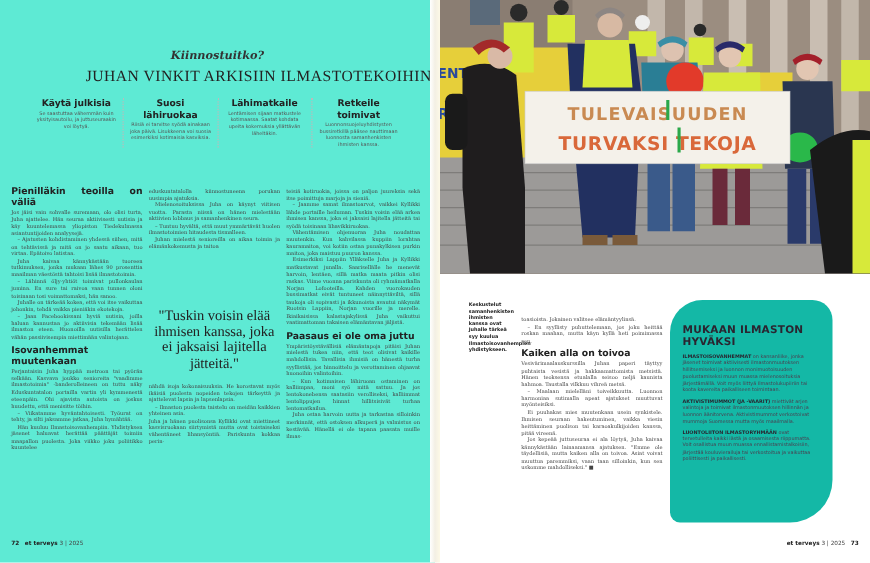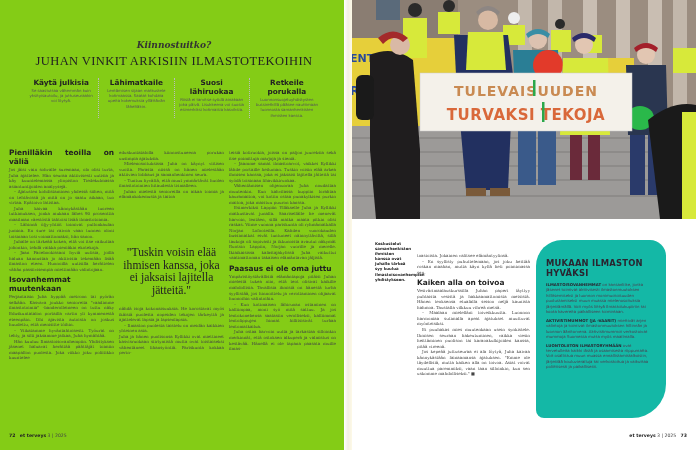--- a/index.html
+++ b/index.html
@@ -1,22 +1,22 @@
 <!DOCTYPE html>
 <html><head>
 <meta charset="utf-8">
 <style>
   html,body{margin:0;padding:0;}
   body{width:696px;height:450px;overflow:hidden;background:#fff;position:relative;font-family:"DejaVu Serif",serif;color:#2a2a2a;}
   .page{position:absolute;top:0;height:450px;overflow:hidden;}
-  .left{left:0;width:348px;background:#84cc16;}
+  .left{left:0;width:348px;background:#5eead4;}
   .right{left:348px;width:348px;background:#fff;}
   .gutter{position:absolute;left:344px;top:0;width:8px;height:450px;background:linear-gradient(to right,#fff,#f3efe4,#fdf9e6);}
   .kicker{position:absolute;top:40px;left:0;width:348px;text-align:center;font-family:"DejaVu Serif",serif;font-style:italic;font-weight:bold;font-size:9px;color:#333;}
-  .headline{position:absolute;top:54px;left:0;width:348px;text-align:center;font-family:"Liberation Serif",serif;font-size:12.5px;letter-spacing:.4px;color:#222;}
+  .headline{position:absolute;top:54px;left:0;width:348px;text-align:center;font-family:"Liberation Serif",serif;font-size:12.5px;letter-spacing:.4px;color:#222;padding-left:33px;}
   .tips{position:absolute;top:78px;left:24px;width:300px;display:flex;}
   .tip{flex:1;text-align:center;padding:0 4px;border-left:1px dotted #bbb;}
   .tip:first-child{border-left:none;text-align:center;}
   .tip h3{margin:0 0 1px;font-family:"DejaVu Sans",sans-serif;font-weight:bold;font-size:7.3px;color:#222;}
   .tip p{margin:0;font-family:"DejaVu Sans",sans-serif;font-size:3.9px;line-height:5.2px;color:#555;}
   .col{position:absolute;font-size:4.1px;line-height:5.55px;color:#444;text-align:justify;}
   .col p{margin:0;text-indent:5px;}
   .col p.noind{text-indent:0;}
   .col h4{margin:3px 0 1px;font-family:"DejaVu Sans",sans-serif;font-weight:bold;font-size:7.4px;line-height:9px;color:#222;text-indent:0;}
   .c1{left:9px;top:145px;width:105px;}
@@ -42,29 +42,29 @@
 <div class="page left">
   <div class="kicker">Kiinnostuitko?</div>
   <div class="headline">JUHAN VINKIT ARKISIIN ILMASTOTEKOIHIN</div>
 
   <div class="tips">
     <div class="tip">
       <h3>Käytä julkisia</h3>
       <p>Se saastuttaa vähemmän kuin yksityisautoilu, ja juttuseuraakin voi löytyä.</p>
     </div>
     <div class="tip">
+      <h3>Suosi lähiruokaa</h3>
+      <p>Riisiä ei tarvitse syödä ainakaan joka päivä. Lisukkeena voi suosia esimerkiksi kotimaisia kasviksia.</p>
+    </div>
+    <div class="tip">
       <h3>Lähimatkaile</h3>
       <p>Lentämisen sijaan matkustele kotimaassa. Saatat kohdata upeita kokemuksia yllättävän läheltäkin.</p>
     </div>
     <div class="tip">
-      <h3>Suosi lähiruokaa</h3>
-      <p>Riisiä ei tarvitse syödä ainakaan joka päivä. Lisukkeena voi suosia esimerkiksi kotimaisia kasviksia.</p>
-    </div>
-    <div class="tip">
-      <h3>Retkeile porukalla</h3>
+      <h3>Retkeile toimivat</h3>
       <p>Luonnonsuojeluyhdistysten bussiretkillä pääsee nauttimaan luonnosta samanhenkisten ihmisten kanssa.</p>
     </div>
   </div>
 
   <div class="col c1">
     <h4>Pienilläkin teoilla on väliä</h4>
     <p class="noind">Jos jäisi vain sohvalle suremaan, olo olisi turta, Juha ajattelee. Hän seuraa aktiivisesti uutisia ja käy kuuntelemassa yliopiston Tiedekulmassa asiantuntijoiden analyysejä.</p>
     <p>– Ajatusten kohdistaminen yhdessä siihen, mitä on tehtävissä ja mitä on jo saatu aikaan, tuo virtaa. Epätoivo latistaa.</p>
     <p>Juha kaivaa kännykästään tuoreen tutkimuksen, jonka mukaan lähes 90 prosenttia maailman väestöstä tahtoisi lisää ilmastotoimia.</p>
     <p>– Lähinnä öljy-yhtiöt toimivat pullonkaulan jumina. En sure tai raivoa vaan tunnen oloni toisinaan tosi voimattomaksi, hän sanoo.</p>

